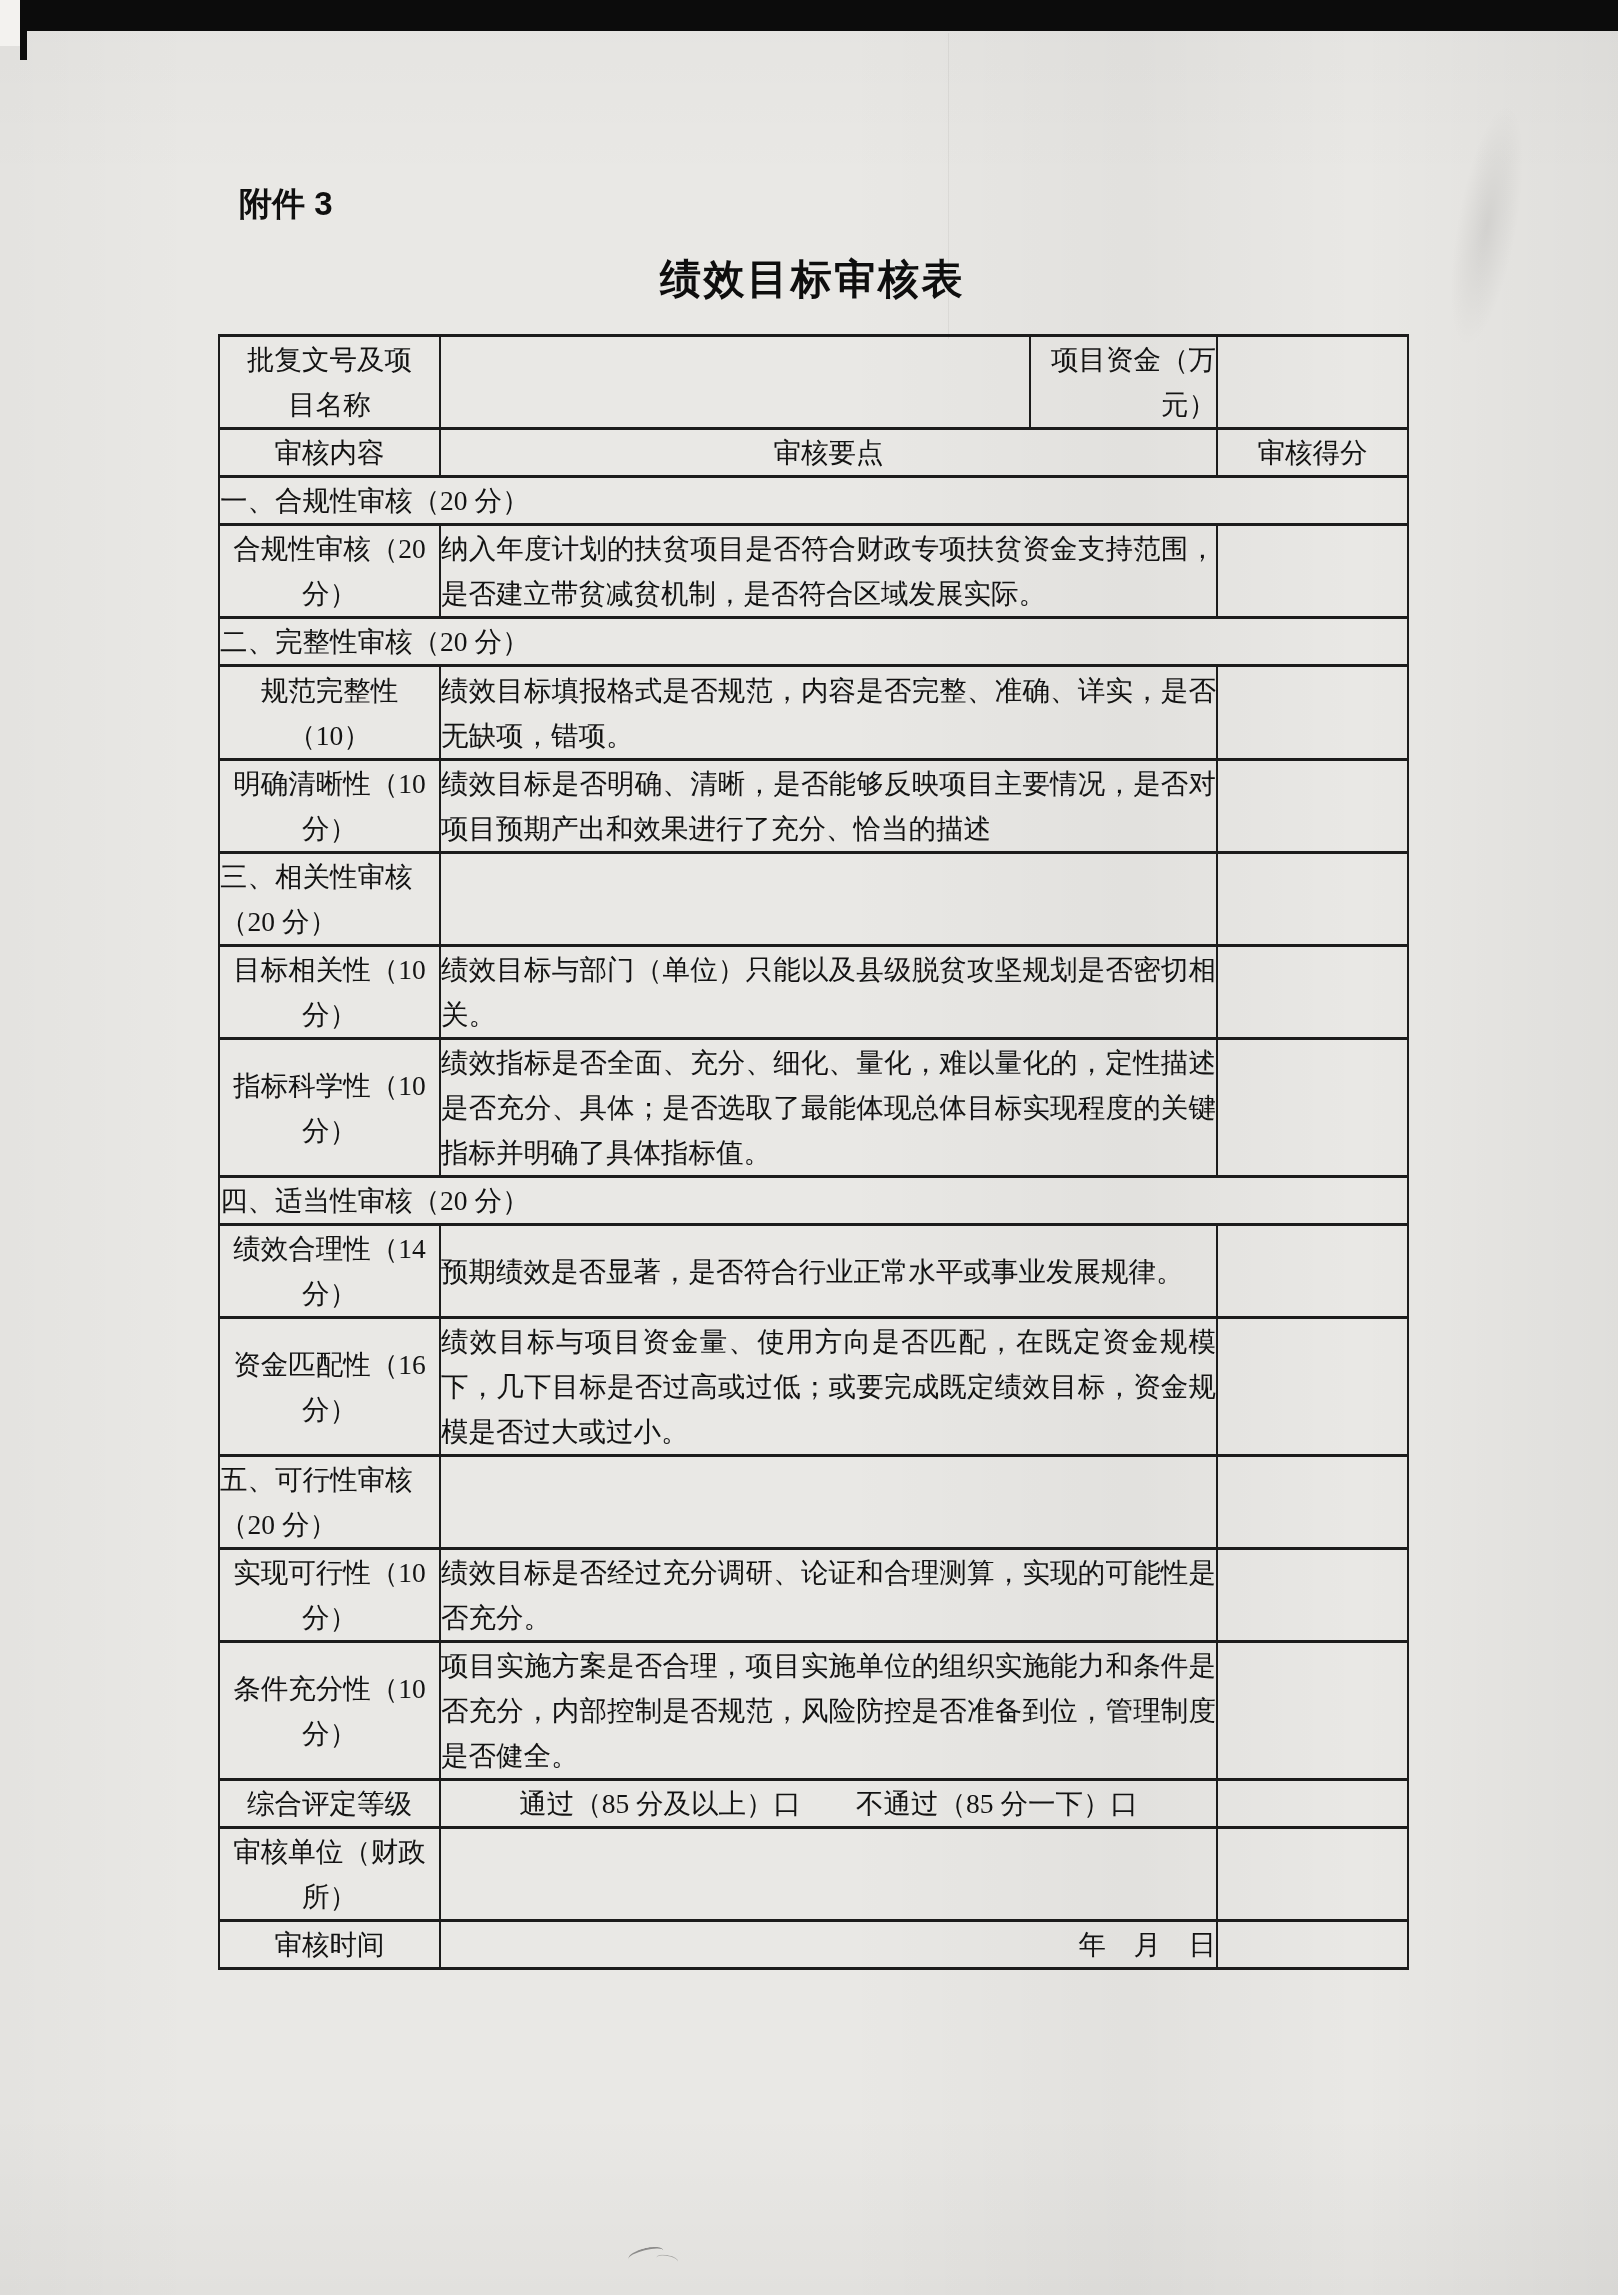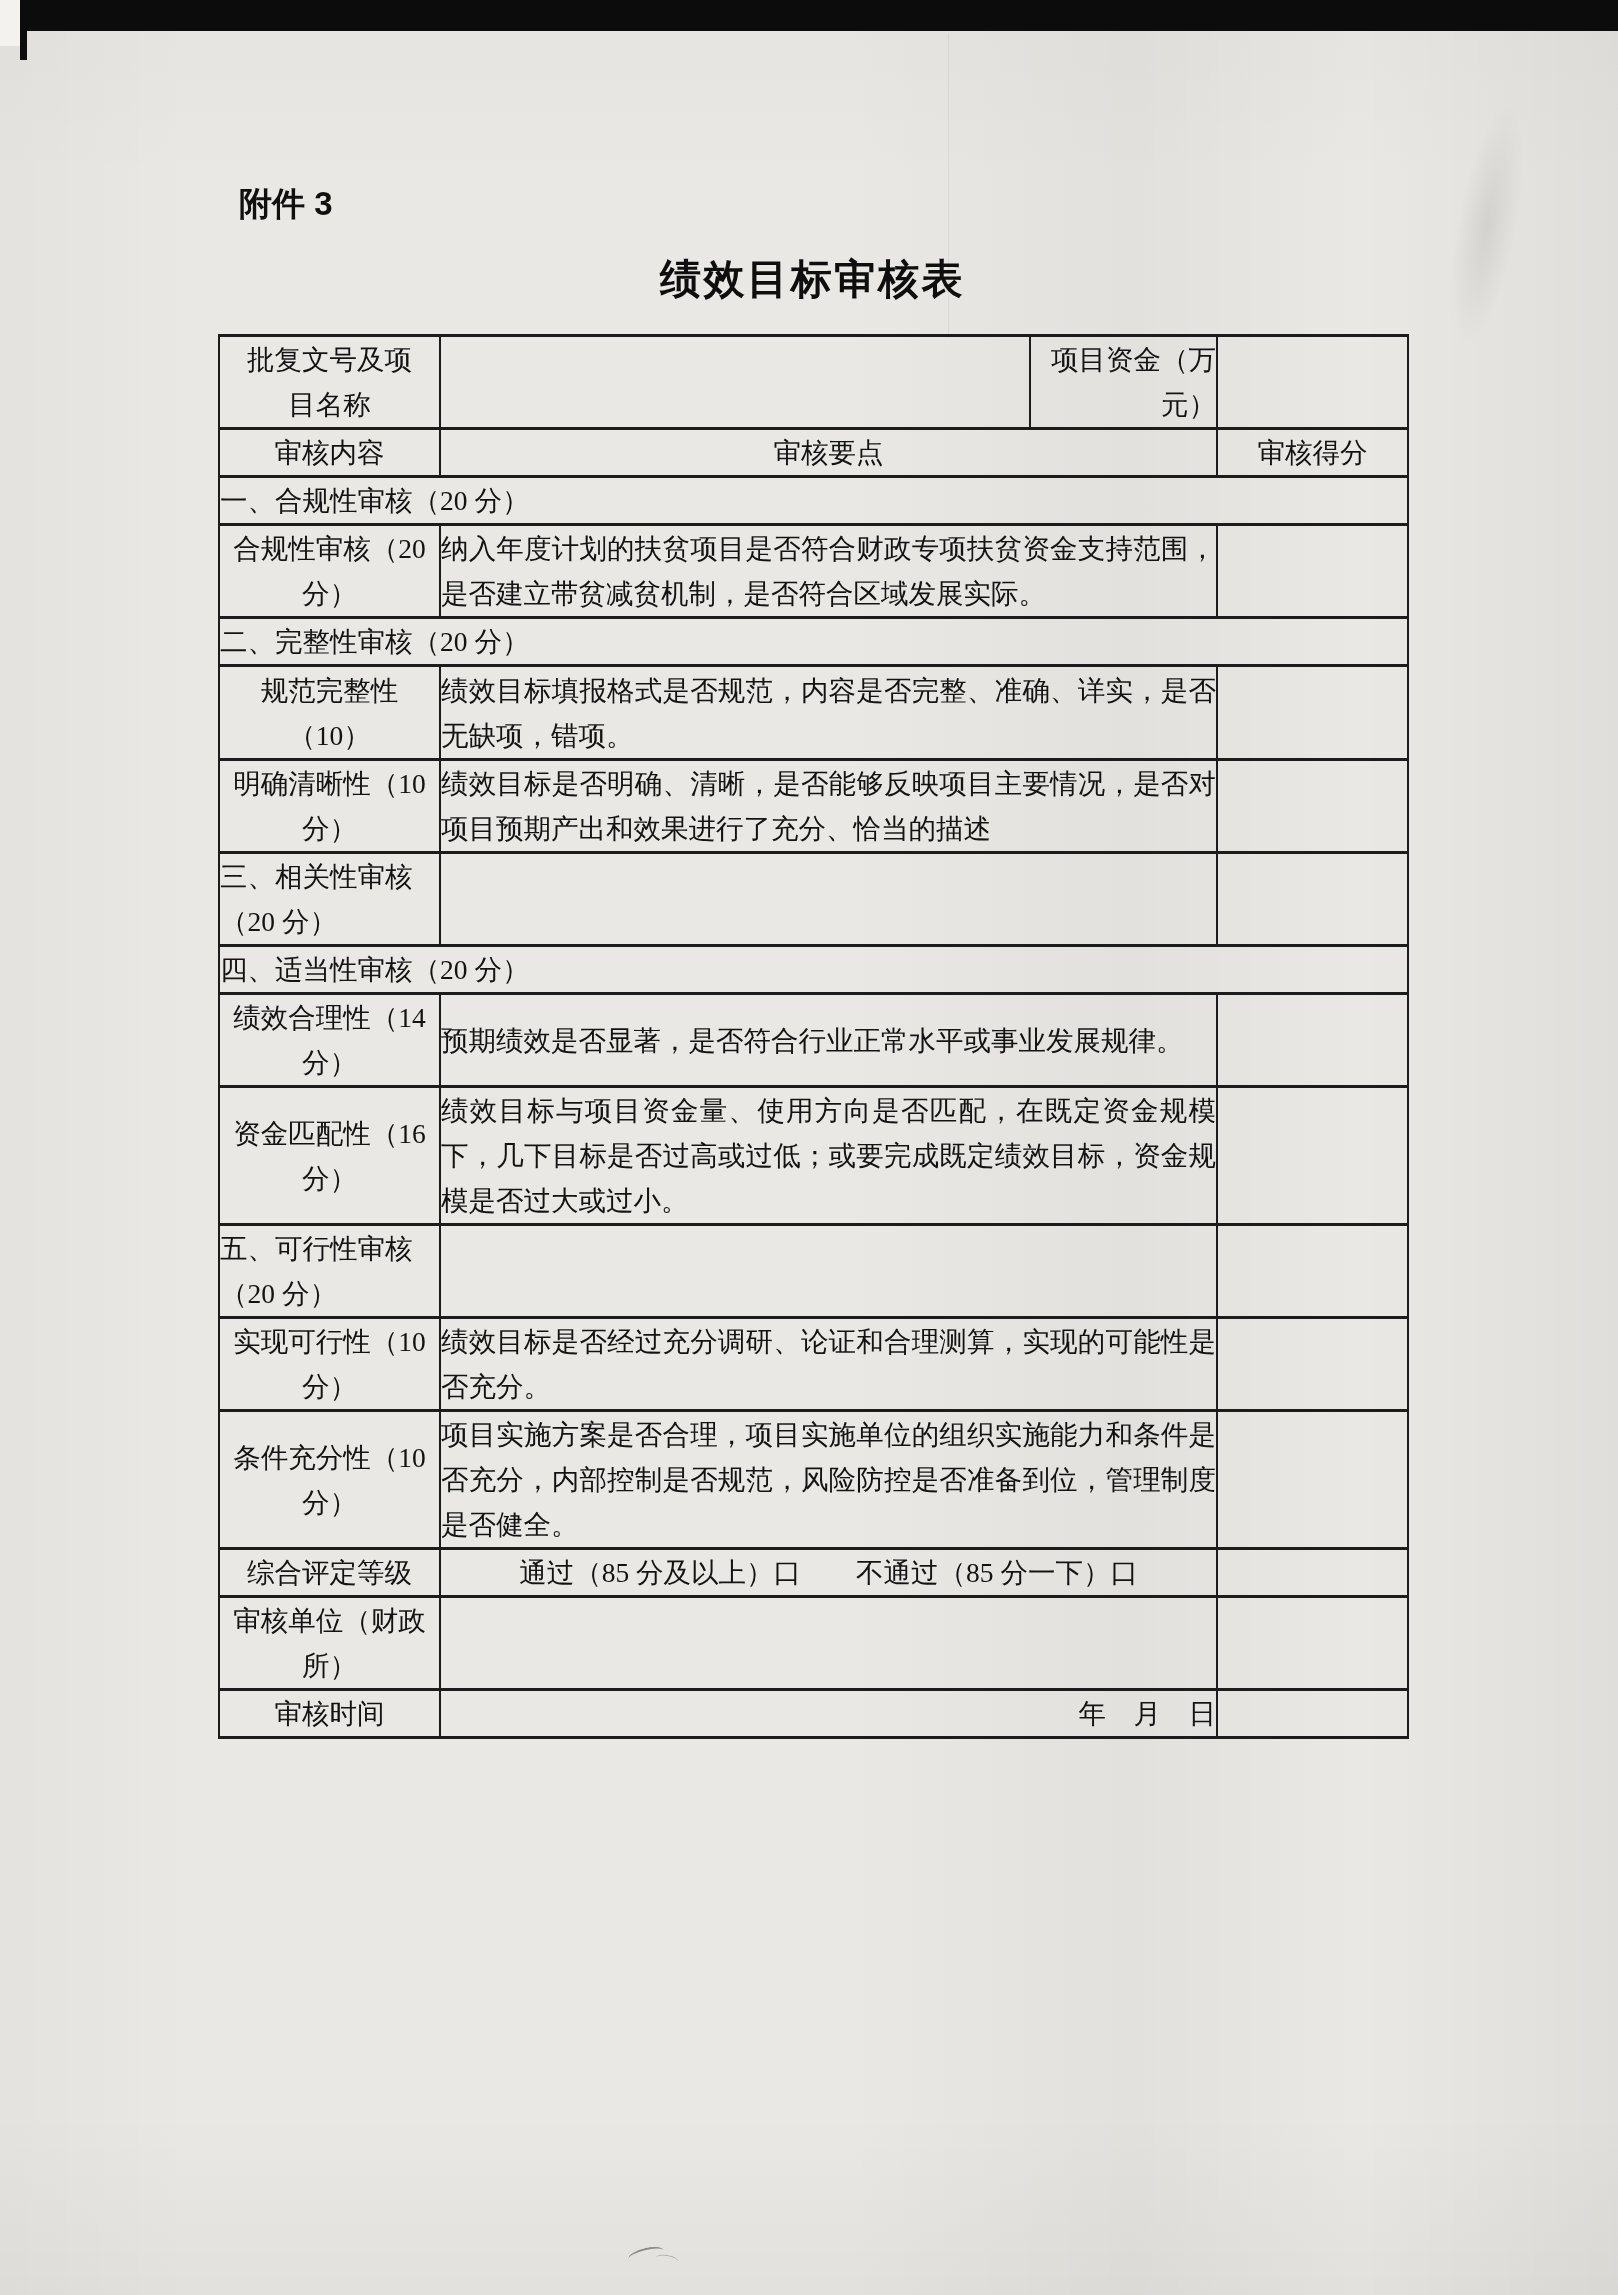--- a/index.html
+++ b/index.html
@@ -124,20 +124,32 @@
       <td class="pts" colspan="2">绩效目标是否明确、清晰，是否能够反映项目主要情况，是否对项目预期产出和效果进行了充分、恰当的描述</td>
       <td></td>
     </tr>
 
     <tr style="height:92px">
       <td class="sub">三、相关性审核
 （20 分）</td>
       <td colspan="2"></td>
       <td></td>
     </tr>
+    <tr style="height:93px">
+      <td class="lab">目标相关性（10
+分）</td>
+      <td class="pts" colspan="2">绩效目标与部门（单位）只能以及县级脱贫攻坚规划是否密切相关。</td>
+      <td></td>
+    </tr>
+    <tr style="height:135px">
+      <td class="lab">指标科学性（10
+分）</td>
+      <td class="pts" colspan="2">绩效指标是否全面、充分、细化、量化，难以量化的，定性描述是否充分、具体；是否选取了最能体现总体目标实现程度的关键指标并明确了具体指标值。</td>
+      <td></td>
+    </tr>
 
     <tr style="height:48px">
       <td class="sec" colspan="4">四、适当性审核（20 分）</td>
     </tr>
     <tr style="height:90px">
       <td class="lab">绩效合理性（14
 分）</td>
       <td class="pts" colspan="2">预期绩效是否显著，是否符合行业正常水平或事业发展规律。</td>
       <td></td>
     </tr>

